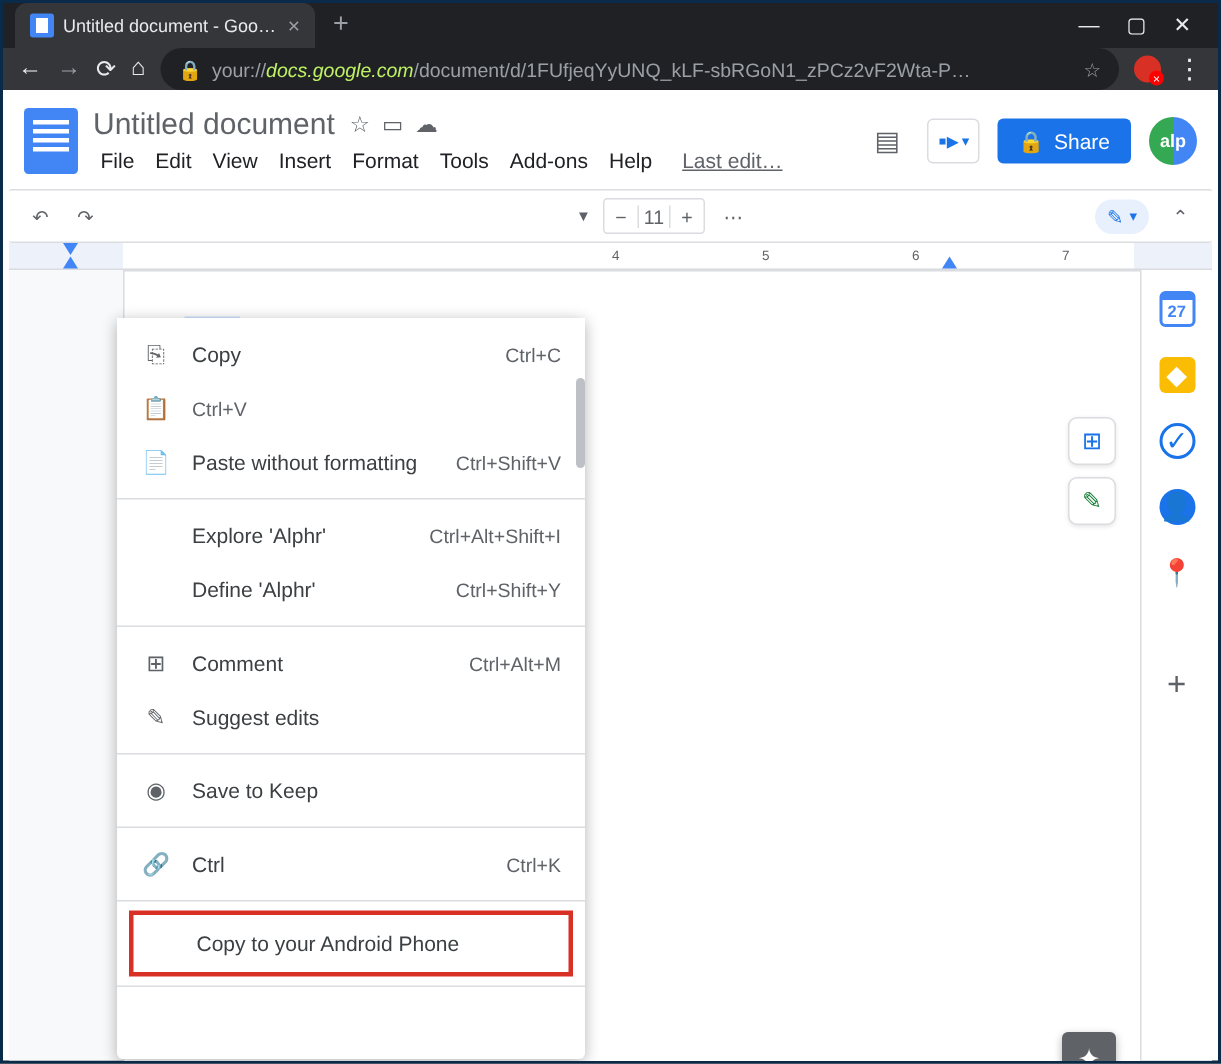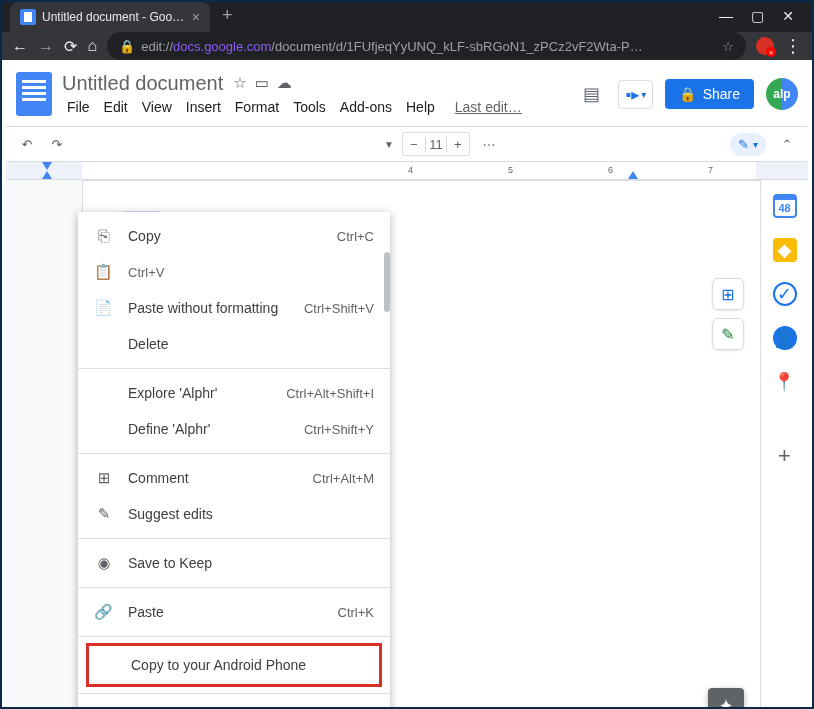--- a/index.html
+++ b/index.html
@@ -11,21 +11,21 @@
   .tab-favicon::before { content:""; width:8px; height:10px; background:#fff; }
   .tab-title { flex:1; white-space:nowrap; overflow:hidden; text-overflow:ellipsis; }
   .tab-close { color:#9aa0a6; font-size:14px; }
   .new-tab { color:#9aa0a6; font-size:18px; margin-left:12px; margin-bottom:6px; }
   .win-controls { margin-left:auto; display:flex; gap:18px; color:#e8eaed; font-size:14px; padding-right:10px; padding-bottom:8px; }
   .addr-bar { height:36px; background:#35363a; display:flex; align-items:center; padding:0 10px; gap:10px; }
   .nav-btn { color:#9aa0a6; font-size:16px; }
   .nav-btn.active { color:#e8eaed; }
   .url-box { flex:1; height:28px; background:#202124; border-radius:14px; display:flex; align-items:center; padding:0 12px; color:#9aa0a6; font-size:13px; gap:6px; }
   .url-text { flex:1; white-space:nowrap; overflow:hidden; text-overflow:ellipsis; }
-  .url-text .d1 { color:#8b5cf6; }
+  .url-text .d1 { color:#bef264;font-style:italic; }
   .ext-icon { width:18px; height:18px; background:#d93025; border-radius:50%; position:relative; }
   .ext-icon::after { content:"×"; position:absolute; right:-2px; bottom:-2px; background:#f00; color:#fff; font-size:8px; width:10px; height:10px; border-radius:50%; display:flex; align-items:center; justify-content:center; }
   .menu-dots { color:#e8eaed; font-size:18px; }
   .content { flex:1; background:#fff; display:flex; flex-direction:column; position:relative; }
   .docs-header { height:60px; display:flex; align-items:center; padding:8px 14px 0; gap:10px; }
   .docs-logo { width:36px; height:44px; background:#4285f4; border-radius:3px; position:relative; }
   .docs-logo::before { content:""; position:absolute; top:8px; left:6px; width:24px; height:3px; background:#fff; box-shadow:0 6px 0 #fff, 0 12px 0 #fff, 0 18px 0 #fff; }
   .title-area { display:flex; flex-direction:column; gap:2px; }
   .doc-title-row { display:flex; align-items:center; gap:10px; }
   .doc-title { font-size:20px; color:#5f6368; }
@@ -87,21 +87,21 @@
     </div>
   </div>
 
   <div class="addr-bar">
     <span class="nav-btn active">←</span>
     <span class="nav-btn">→</span>
     <span class="nav-btn active">⟳</span>
     <span class="nav-btn active">⌂</span>
     <div class="url-box">
       <span>🔒</span>
-      <span class="url-text"><span>edit://</span><span class="d1">docs.google.com</span><span>/document/d/1FUfjeqYyUNQ_kLF-sbRGoN1_zPCz2vF2Wta-P…</span></span>
+      <span class="url-text"><span>your://</span><span class="d1">docs.google.com</span><span>/document/d/1FUfjeqYyUNQ_kLF-sbRGoN1_zPCz2vF2Wta-P…</span></span>
       <span>☆</span>
     </div>
     <div class="ext-icon"></div>
     <span class="menu-dots">⋮</span>
   </div>
 
   <div class="content">
     <div class="docs-header">
       <div class="docs-logo"></div>
       <div class="title-area">
@@ -168,21 +168,21 @@
         <div class="page">
           <span class="sel-text">Alphr</span>
         </div>
         <div class="floating-btns">
           <div class="fb" style="color:#1a73e8">⊞</div>
           <div class="fb" style="color:#188038">✎</div>
         </div>
         <div class="explore-fab">✦</div>
       </div>
       <div class="side-panel" id="side-panel">
-          <div class="sp-icon" style="background: rgb(255, 255, 255); color: rgb(66, 133, 244); font-size: 11px; font-weight: bold; border-width: 6px 2px 2px; border-style: solid; border-color: rgb(66, 133, 244); border-image: initial;">48</div>
+          <div class="sp-icon" style="background: rgb(255, 255, 255); color: rgb(66, 133, 244); font-size: 11px; font-weight: bold; border-width: 6px 2px 2px; border-style: solid; border-color: rgb(66, 133, 244); border-image: initial;">27</div>
           <div class="sp-icon" style="background: rgb(251, 188, 4); color: rgb(255, 255, 255);">◆</div>
           <div class="sp-icon" style="color: rgb(26, 115, 232); border: 2px solid rgb(26, 115, 232); border-radius: 50%;">✓</div>
           <div class="sp-icon" style="background: rgb(26, 115, 232); color: rgb(255, 255, 255); border-radius: 50%;">👤</div>
           <div class="sp-icon" style="color: rgb(234, 67, 53);">📍</div>
           <div class="sp-icon" style="color: rgb(95, 99, 104); margin-top: 30px; font-size: 22px;">+</div>
         </div>
       <span class="expand-btn" style="position:absolute;right:14px;bottom:16px">›</span>
     </div>
 
     <div class="ctx-menu" id="ctx-menu">
@@ -194,25 +194,20 @@
         </div>
         <div class="ctx-item">
           <span class="ctx-icon">📋</span>
           <span class="ctx-shortcut">Ctrl+V</span>
         </div>
         <div class="ctx-item">
           <span class="ctx-icon">📄</span>
           <span class="ctx-label">Paste without formatting</span>
           <span class="ctx-shortcut">Ctrl+Shift+V</span>
         </div>
-        <div class="ctx-item">
-          <span class="ctx-icon"></span>
-          <span class="ctx-label">Delete</span>
-          <span class="ctx-shortcut"></span>
-        </div>
         <div class="ctx-sep"></div>
         <div class="ctx-item">
           <span class="ctx-icon"></span>
           <span class="ctx-label">Explore 'Alphr'</span>
           <span class="ctx-shortcut">Ctrl+Alt+Shift+I</span>
         </div>
         <div class="ctx-item">
           <span class="ctx-icon"></span>
           <span class="ctx-label">Define 'Alphr'</span>
           <span class="ctx-shortcut">Ctrl+Shift+Y</span>
@@ -230,21 +225,21 @@
         </div>
         <div class="ctx-sep"></div>
         <div class="ctx-item">
           <span class="ctx-icon">◉</span>
           <span class="ctx-label">Save to Keep</span>
           <span class="ctx-shortcut"></span>
         </div>
         <div class="ctx-sep"></div>
         <div class="ctx-item">
           <span class="ctx-icon">🔗</span>
-          <span class="ctx-label">Paste</span>
+          <span class="ctx-label">Ctrl</span>
           <span class="ctx-shortcut">Ctrl+K</span>
         </div>
         <div class="ctx-sep"></div>
         <div class="ctx-item boxed">
           <span class="ctx-icon"></span>
           <span class="ctx-label">Copy to your Android Phone</span>
           <span class="ctx-shortcut"></span>
         </div>
         <div class="ctx-sep"></div>
         <div class="ctx-item">

